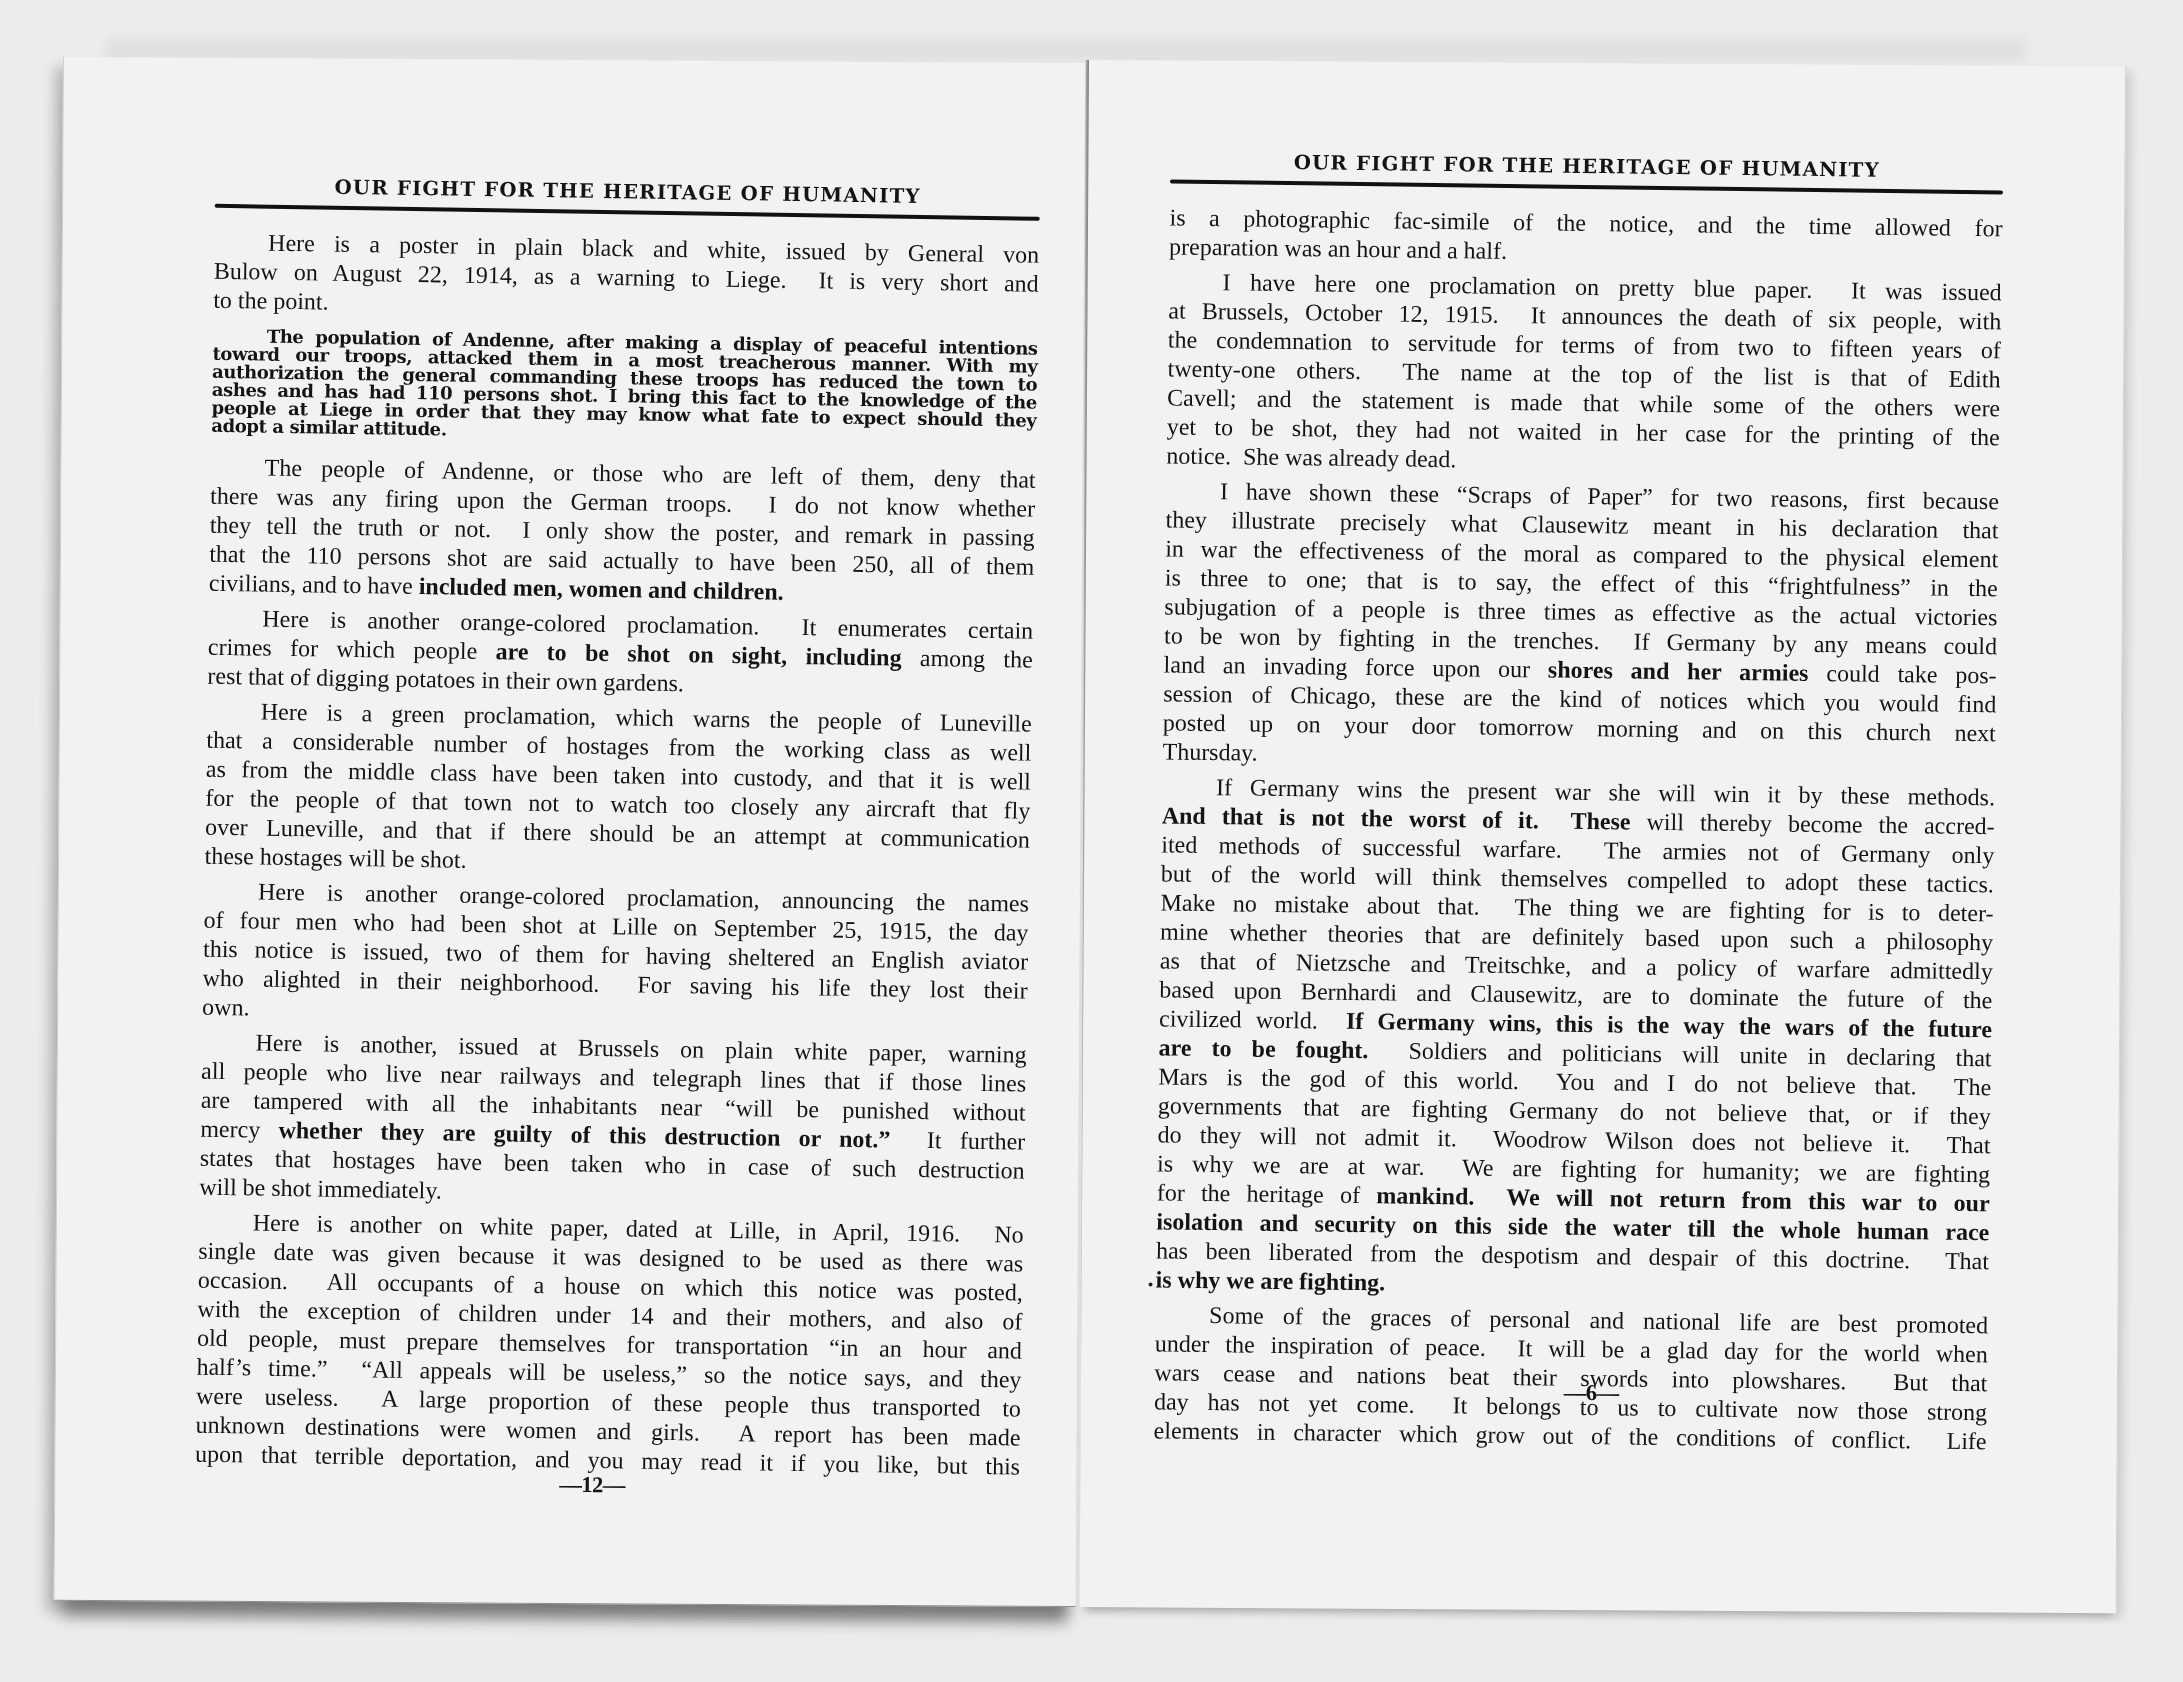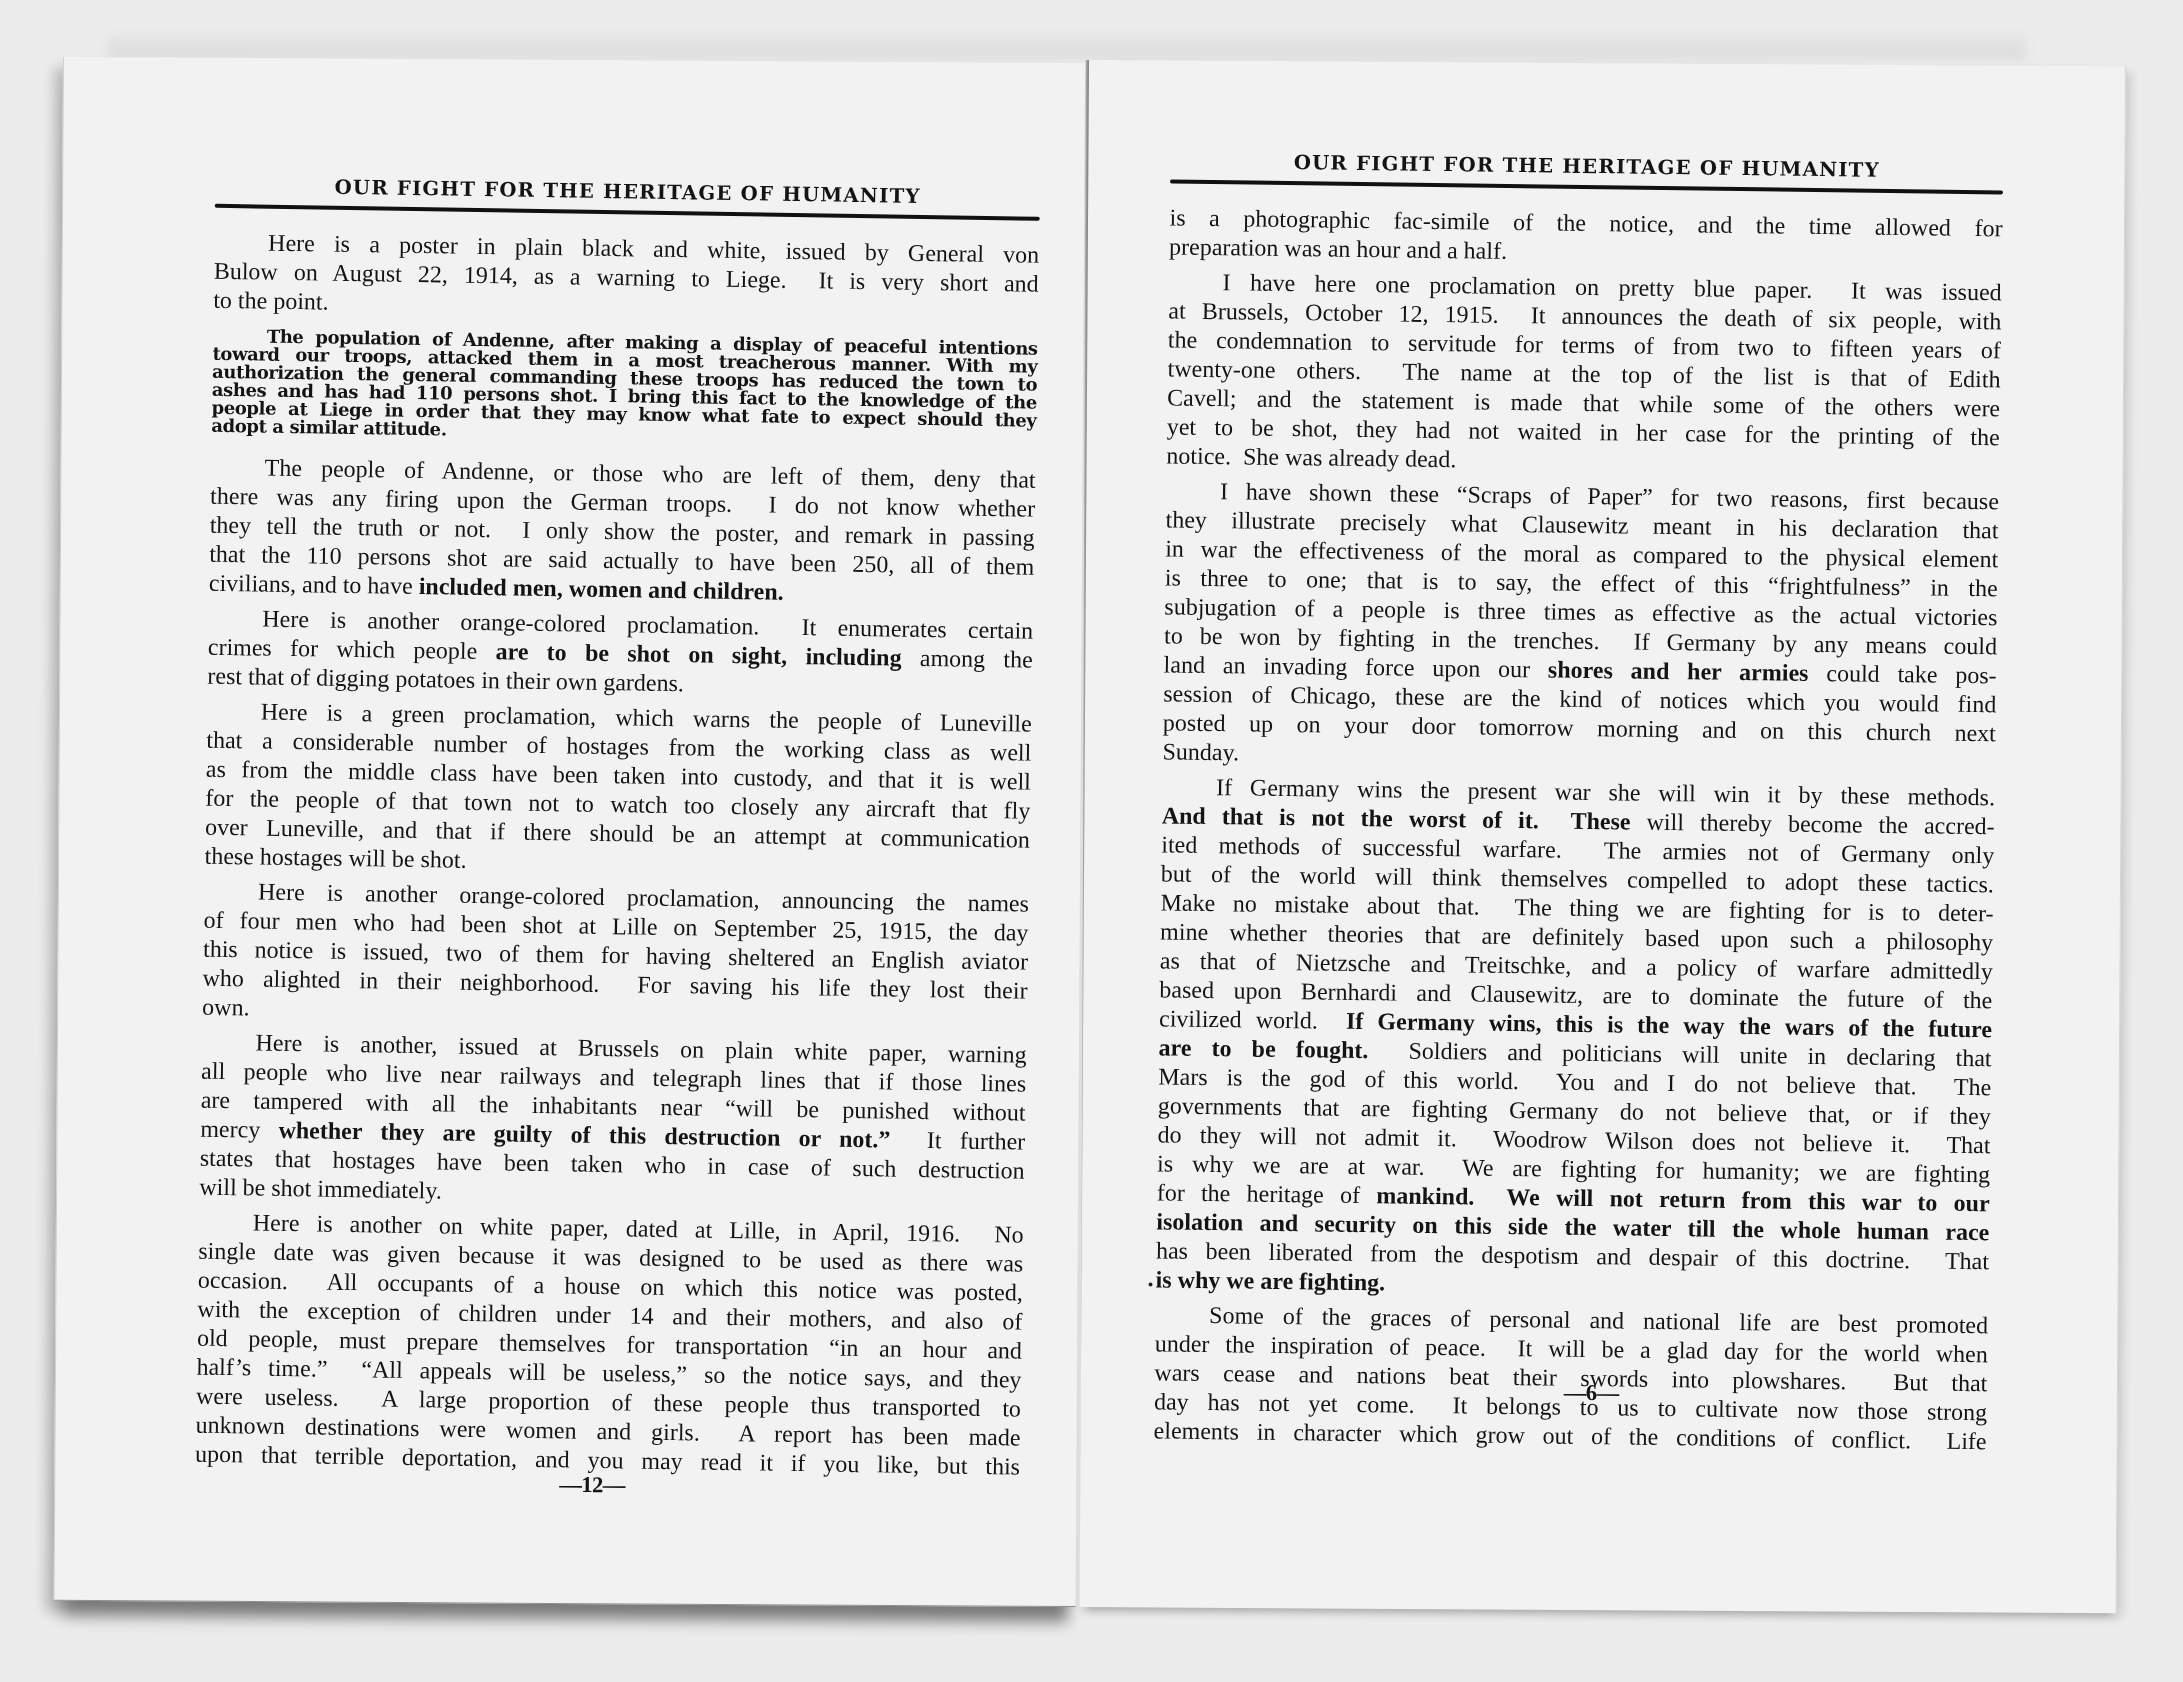--- a/index.html
+++ b/index.html
@@ -197,21 +197,21 @@
         <div class="para">
           <span class="ln indent"><span class="seg">I have shown these “Scraps of Paper” for two reasons, first because</span></span>
           <span class="ln"><span class="seg">they illustrate precisely what Clausewitz meant in his declaration that</span></span>
           <span class="ln"><span class="seg">in war the effectiveness of the moral as compared to the physical element</span></span>
           <span class="ln"><span class="seg">is three to one; that is to say, the effect of this “frightfulness” in the</span></span>
           <span class="ln"><span class="seg">subjugation of a people is three times as effective as the actual victories</span></span>
           <span class="ln"><span class="seg">to be won by fighting in the trenches.  If Germany by any means could</span></span>
           <span class="ln"><span class="seg">land an invading force upon our </span><span class="seg b">shores and her armies</span><span class="seg"> could take pos-</span></span>
           <span class="ln"><span class="seg">session of Chicago, these are the kind of notices which you would find</span></span>
           <span class="ln"><span class="seg">posted up on your door tomorrow morning and on this church next</span></span>
-          <span class="ln last"><span class="seg">Sunday.</span></span>
+          <span class="ln last"><span class="seg">Thursday.</span></span>
         </div>
         <div class="para">
           <span class="ln indent"><span class="seg">If Germany wins the present war she will win it by these methods.</span></span>
           <span class="ln"><span class="seg b">And that is not the worst of it.  These</span><span class="seg"> will thereby become the accred-</span></span>
           <span class="ln"><span class="seg">ited methods of successful warfare.  The armies not of Germany only</span></span>
           <span class="ln"><span class="seg">but of the world will think themselves compelled to adopt these tactics.</span></span>
           <span class="ln"><span class="seg">Make no mistake about that.  The thing we are fighting for is to deter-</span></span>
           <span class="ln"><span class="seg">mine whether theories that are definitely based upon such a philosophy</span></span>
           <span class="ln"><span class="seg">as that of Nietzsche and Treitschke, and a policy of warfare admittedly</span></span>
           <span class="ln"><span class="seg">based upon Bernhardi and Clausewitz, are to dominate the future of the</span></span>

